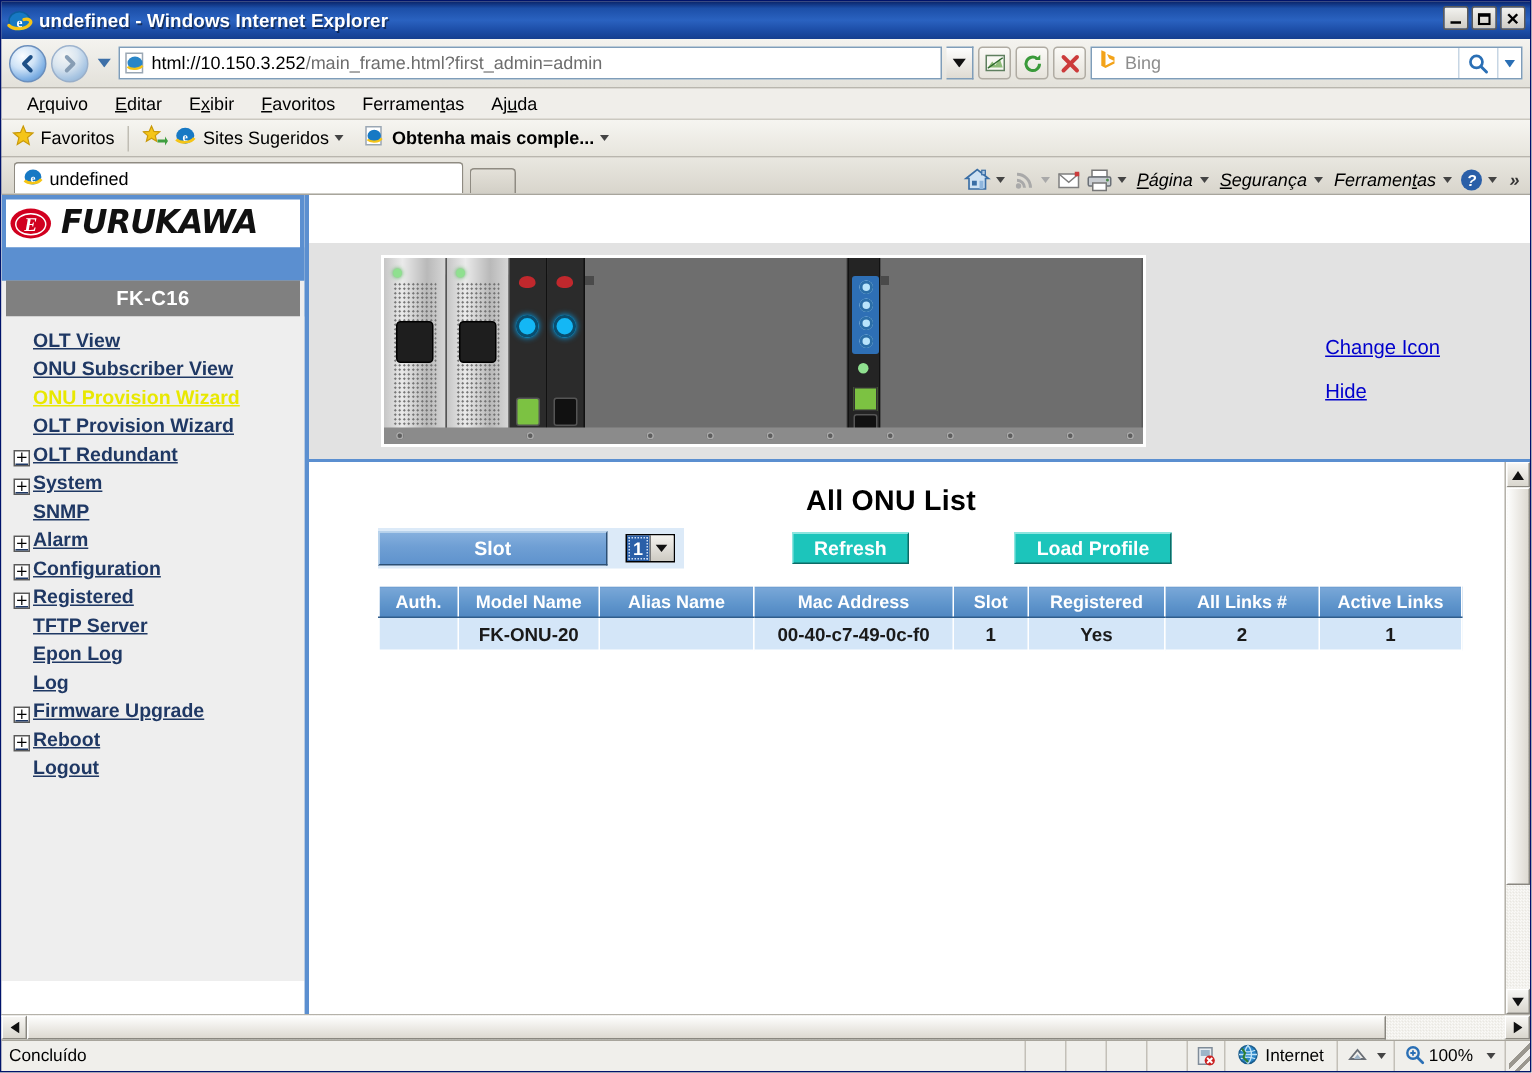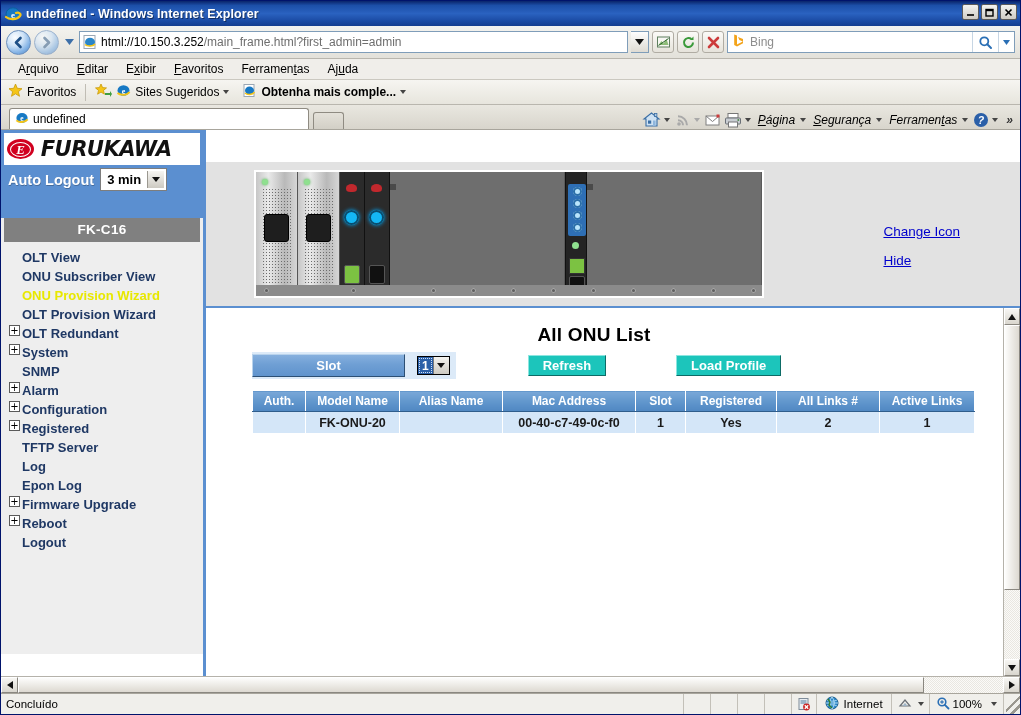--- a/index.html
+++ b/index.html
@@ -226,23 +226,23 @@
     display:flex;align-items:center;justify-content:center;
   }
   .sb-spacer { background:#5b8fd0; height:22px; }
   .sb-title {
     background:#808080; color:#fff; font-weight:bold; font-size:13.5px;
     text-align:center; padding:4px 0 5px; letter-spacing:.3px;
     margin:0 3px;
   }
   .sb-menu { padding:6px 0 0 0; background:#eeeeee; flex:1 1 auto;}
   .sb-li {
-    display:flex;align-items:flex-start;
+    display:flex;align-items:flex-end;
     font-size:13px; font-weight:bold; color:#1f3864;
-    padding:1px 0 1px 8px; line-height:17px; white-space:nowrap;
+    padding:1px 0 1px 8px; line-height:17px; white-space:nowrap;text-decoration:underline;
   }
   .sb-li .plus {
     width:11px;height:11px;flex:0 0 11px;
     border:1px solid #5a5a5a;background:#fff;
     display:flex;align-items:center;justify-content:center;
     font-size:10px;line-height:9px;color:#000;font-weight:normal;
     margin-right:2px;
     font-family:"DejaVu Sans",sans-serif;
   }
   .sb-li .indent { width:13px;flex:0 0 13px; }
@@ -668,31 +668,20 @@
   <div class="viewport">
 
     <div class="sidebar">
       <div class="sb-top">
         <div class="logo-box">
           <span class="logo-e">
               <span>E</span>
             </span>
           <span class="logo-word">FURUKAWA</span>
         </div>
-        <div class="autologout">
-          <span class="lbl">Auto Logout</span>
-          <span class="sel-box">
-            <span class="val">3 min</span>
-            <span class="arrow">
-              <svg width="8" height="5">
-                  <path d="M0 0 L8 0 L4 5 Z" fill="#111"></path>
-                </svg>
-            </span>
-          </span>
-        </div>
         <div class="sb-spacer"></div>
       </div>
 
       <div class="sb-title">FK-C16</div>
 
       <div class="sb-menu">
         <div class="sb-li">
             <span class="indent"></span>
             <span class="txt">OLT View</span>
           </div>
@@ -731,25 +720,25 @@
         <div class="sb-li">
             <span class="plus">+</span>
             <span class="txt">Registered</span>
           </div>
         <div class="sb-li">
             <span class="indent"></span>
             <span class="txt">TFTP Server</span>
           </div>
         <div class="sb-li">
             <span class="indent"></span>
+            <span class="txt">Epon Log</span>
+          </div>
+        <div class="sb-li">
+            <span class="indent"></span>
             <span class="txt">Log</span>
-          </div>
-        <div class="sb-li">
-            <span class="indent"></span>
-            <span class="txt">Epon Log</span>
           </div>
         <div class="sb-li">
             <span class="plus">+</span>
             <span class="txt">Firmware Upgrade</span>
           </div>
         <div class="sb-li">
             <span class="plus">+</span>
             <span class="txt">Reboot</span>
           </div>
         <div class="sb-li">

